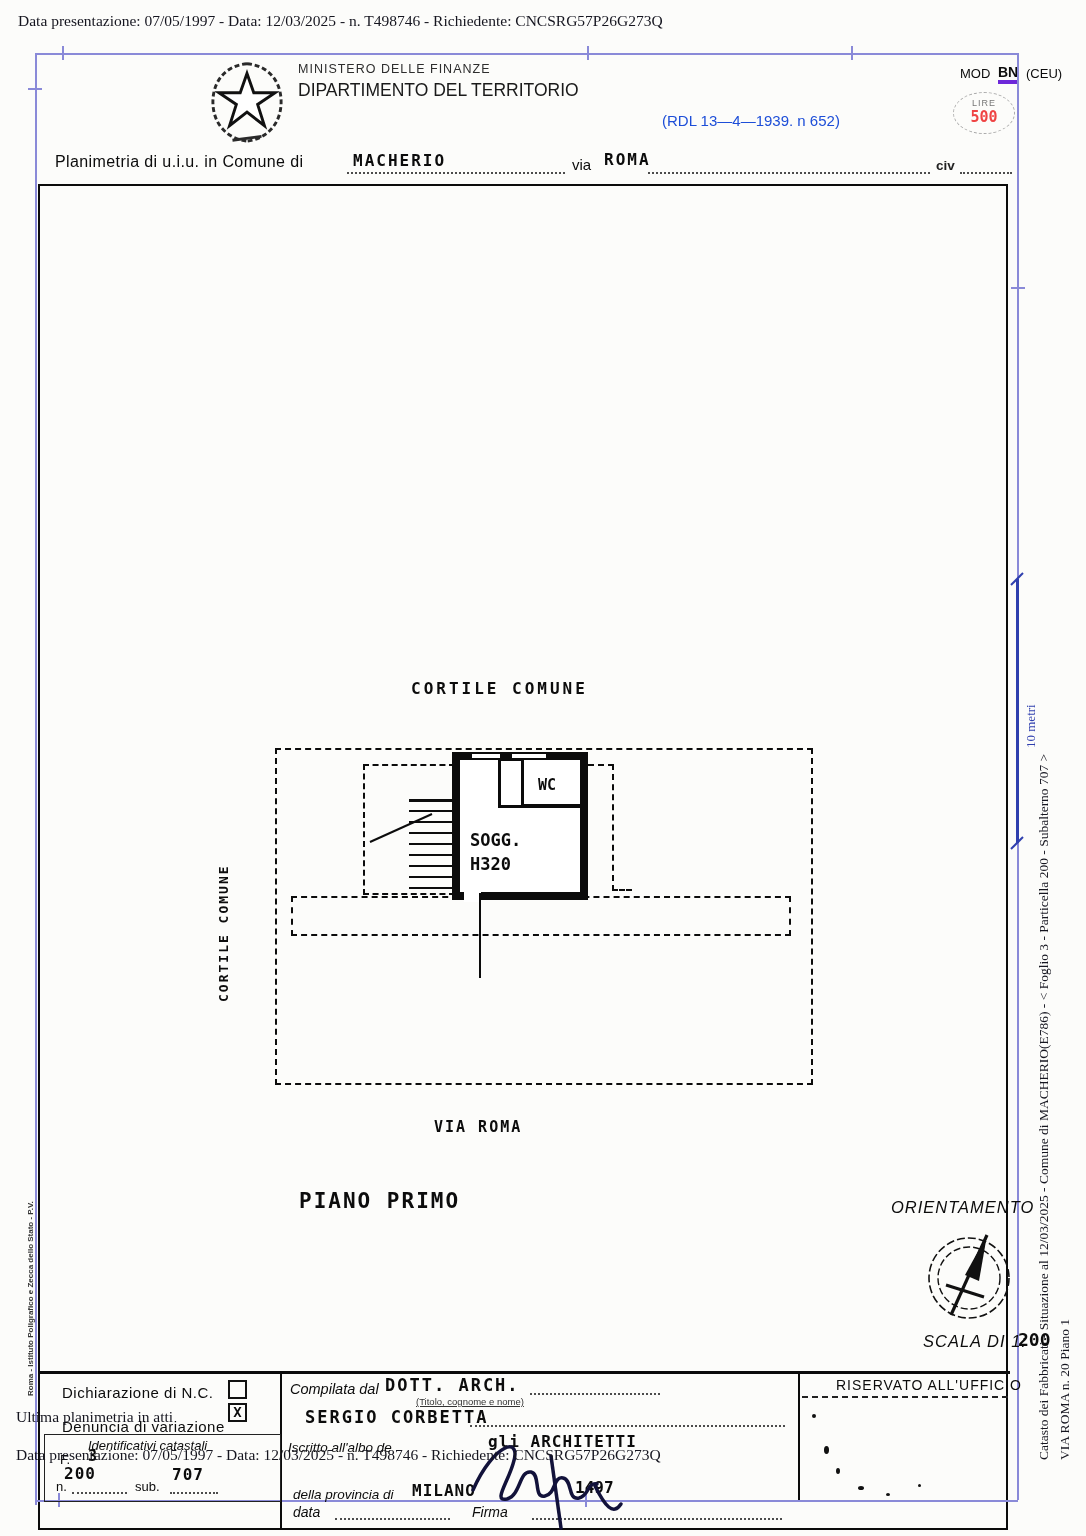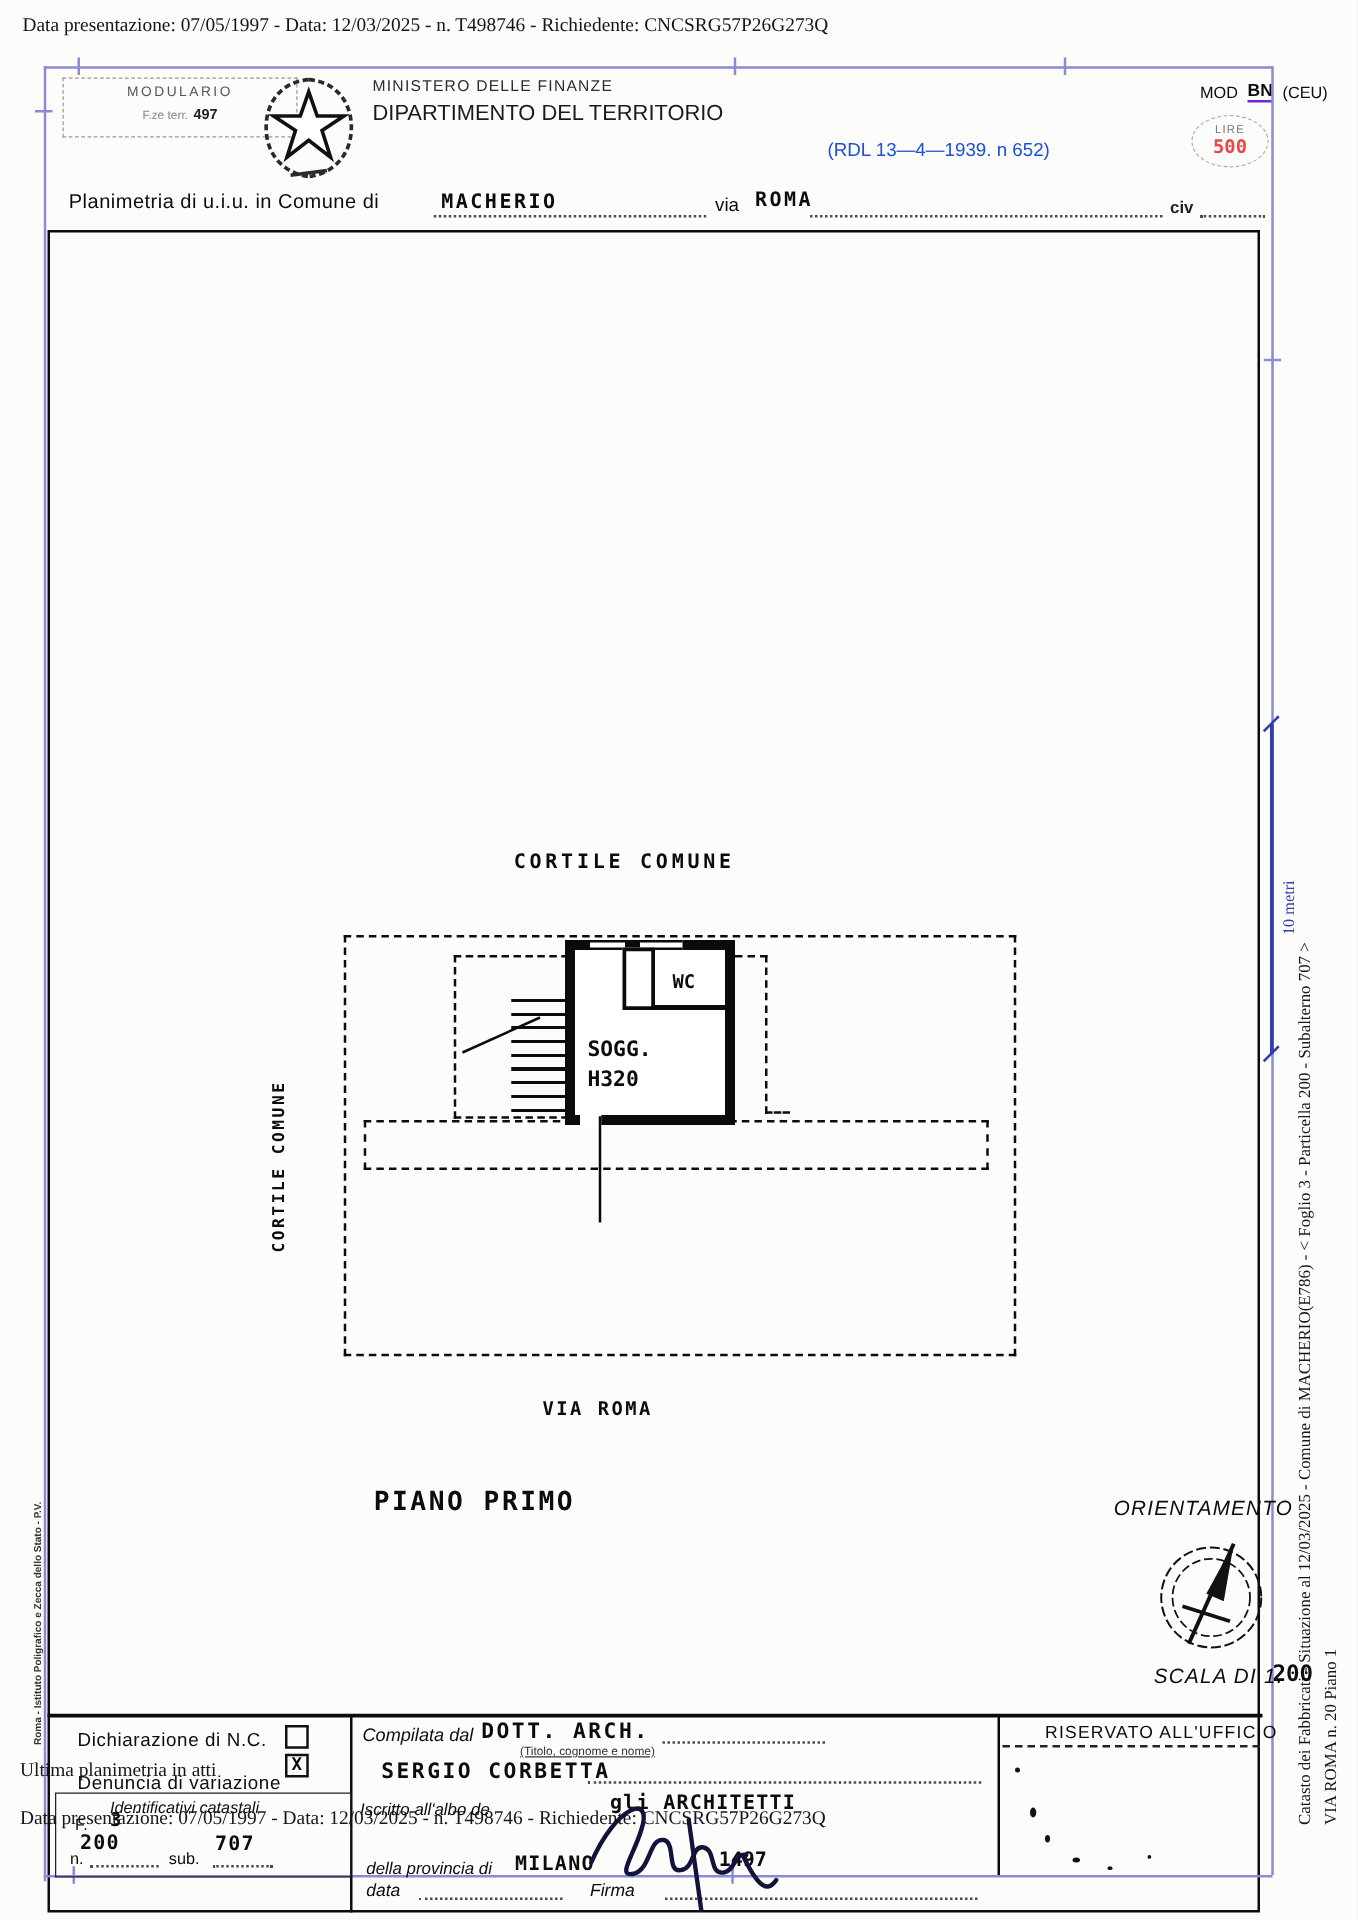--- a/index.html
+++ b/index.html
@@ -43,41 +43,34 @@
   <svg class="a" style="left:1008px;top:834px;z-index:6;" width="18" height="18">
     <line x1="3" y1="15" x2="15" y2="3" stroke="#2f3fae" stroke-width="2"></line>
     </svg>
   <div class="a ser rot" style="left:1023px;top:748px;font-size:13px;color:#2f3fae;z-index:6;">10 metri</div>
 
   <div class="a ser rot" style="left:1036px;top:1460px;font-size:13.5px;color:#15151f;z-index:40;">Catasto dei Fabbricati - Situazione al 12/03/2025 - Comune di MACHERIO(E786) - &lt;  Foglio 3 - Particella  200 - Subalterno 707 &gt;</div>
   <div class="a ser rot" style="left:1057px;top:1460px;font-size:13.5px;color:#15151f;z-index:40;">VIA ROMA n. 20 Piano 1</div>
 
   <div class="a rot" style="left:26px;top:1396px;font-size:8px;font-weight:bold;color:#333;z-index:8;">Roma - Istituto Poligrafico e Zecca dello Stato - P.V.</div>
 
-  <div class="a" style="left:50px;top:62px;width:186px;height:46px;border:1.5px dashed #999;z-index:7;">
-    <div style="text-align:center;font-size:11px;letter-spacing:2px;color:#555;margin-top:5px;">MODULARIO</div>
-    <div style="text-align:center;margin-top:2px;">
-      <span style="font-size:9.5px;color:#888;">F.ze terr.</span>
-      <span style="font-size:11.5px;font-weight:bold;color:#222;">497</span>
-    </div>
-  </div>
 
   <svg class="a" style="left:203px;top:56px;z-index:7;" width="88" height="92" viewBox="0 0 90 95">
     <path d="M45,8 C20,10 8,30 10,52 C12,74 28,86 45,88" fill="none" stroke="#2a2a2a" stroke-width="3" stroke-dasharray="5 3"></path>
     <path d="M45,8 C70,10 82,30 80,52 C78,74 62,86 45,88" fill="none" stroke="#2a2a2a" stroke-width="3" stroke-dasharray="5 3"></path>
     <path d="M45,18 L52,38 L74,38 L56,50 L63,72 L45,58 L27,72 L34,50 L16,38 L38,38 Z" fill="#fff" stroke="#111" stroke-width="3"></path>
     <path d="M30,87 L60,83" stroke="#2a2a2a" stroke-width="3"></path>
   </svg>
 
   <div class="a nw" style="left:298px;top:62px;font-size:12.5px;letter-spacing:1px;color:#2d2d2d;">MINISTERO DELLE FINANZE</div>
   <div class="a nw" style="left:298px;top:80px;font-size:17.5px;color:#1a1a1a;">DIPARTIMENTO DEL TERRITORIO</div>
   <div class="a nw" style="left:662px;top:112px;font-size:15px;color:#1d4ed8;">(RDL 13—4—1939. n 652)</div>
 
   <div class="a nw" style="left:960px;top:66px;font-size:13px;">MOD</div>
-  <div class="a nw" style="left:998px;top:64px;font-size:14px;font-weight:bold;border-bottom:2px solid #6d28d9;">BN</div>
+  <div class="a nw" style="left:998px;top:64px;font-size:14px;font-weight:bold;border-bottom:4px solid #6d28d9;">BN</div>
   <div class="a nw" style="left:1026px;top:66px;font-size:13px;">(CEU)</div>
 
   <div class="a" style="left:953px;top:92px;width:60px;height:40px;border:1.5px dashed #aaa;border-radius:50%;text-align:center;z-index:7;">
     <div style="font-size:9px;color:#777;margin-top:5px;letter-spacing:1px;">LIRE</div>
     <div class="mono" style="font-size:15px;color:#ef4444;">500</div>
   </div>
 
   <div class="a nw" style="left:55px;top:153px;font-size:16px;letter-spacing:0.4px;">Planimetria di u.i.u. in Comune di</div>
   <div class="a dots" style="left:347px;top:171px;width:218px;"></div>
   <div class="a mono nw" style="left:353px;top:151px;font-size:16px;letter-spacing:2px;">MACHERIO</div>

